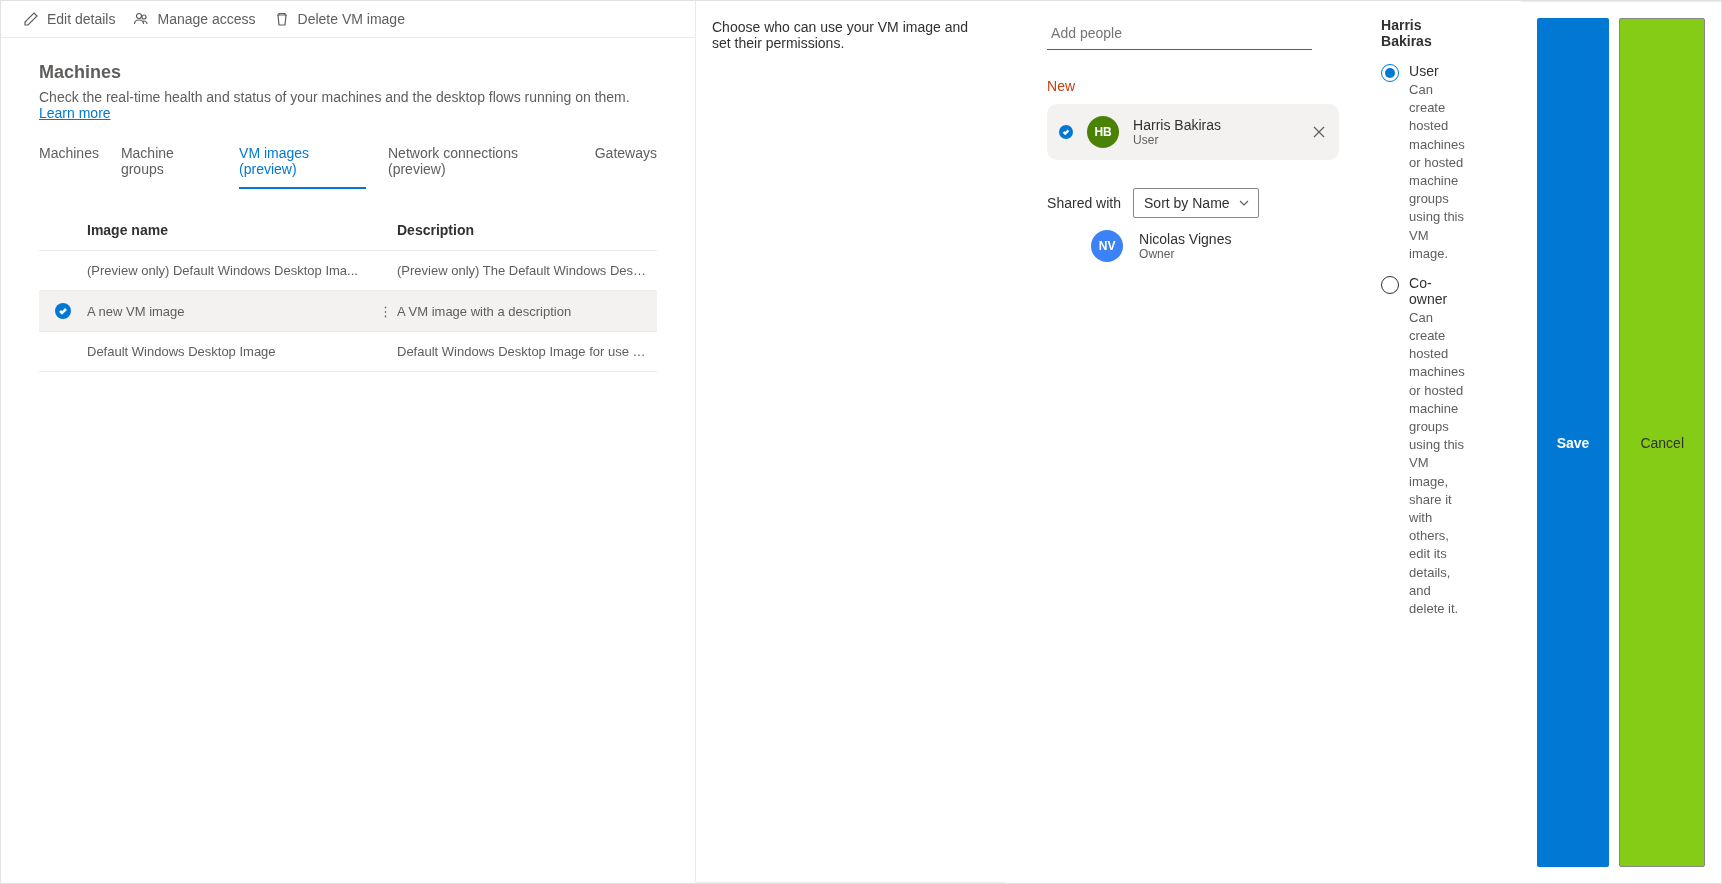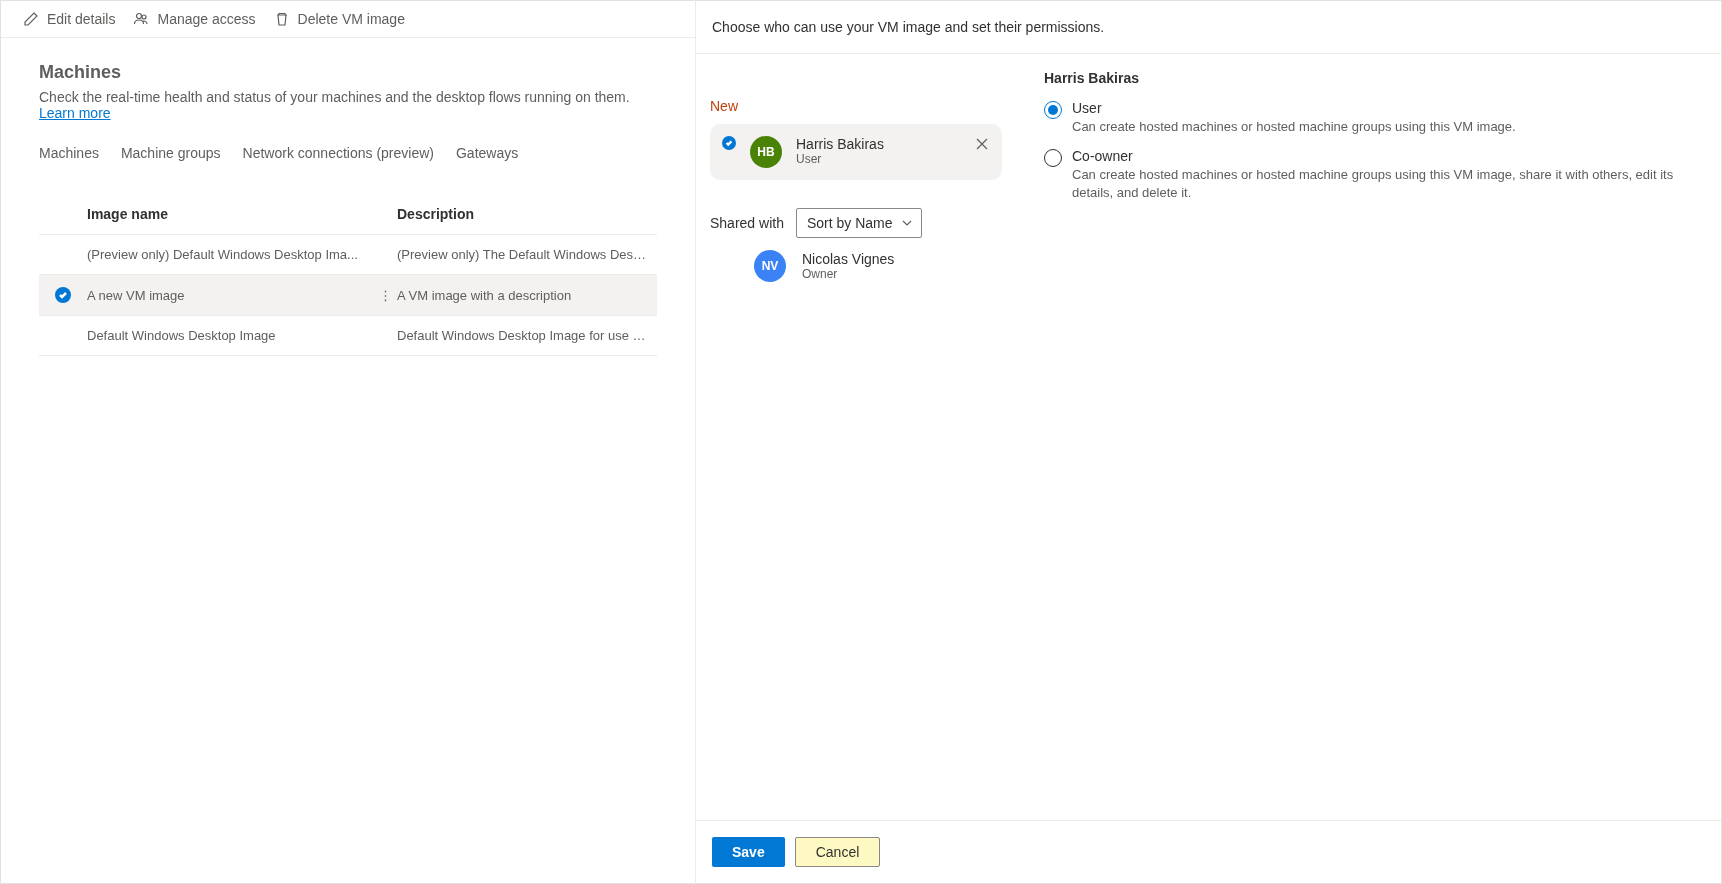--- a/index.html
+++ b/index.html
@@ -109,23 +109,23 @@
     .row-more {
       position: absolute;
       left: 340px;
       width: 20px;
       color: #605e5c;
       cursor: pointer;
     }
     .right-panel {
       flex: 1;
       display: flex;
-      flex-direction: column;
       border: 1px solid #e1e1e1;
       border-left: 1px solid #edebe9;
+      gap: 28px;
     }
     .panel-header {
       padding: 18px 16px;
       font-size: 14px;
       color: #323130;
       border-bottom: 1px solid #edebe9;
     }
     .panel-body {
       flex: 1;
       display: flex;
@@ -150,21 +150,21 @@
       background: transparent;
     }
     .section-label {
       font-size: 14px;
       color: #c2410c;
       margin-top: 28px;
       margin-bottom: 10px;
     }
     .person-card {
       display: flex;
-      align-items: flex-start;
+      align-items: center;
       padding: 12px 12px;
       background: #f3f2f1;
       border-radius: 10px;
       gap: 14px;
       position: relative;
     }
     .person-card .check-sm {
       width: 14px; height: 14px; border-radius: 50%;
       background: #0078d4;
       display: flex; align-items: center; justify-content: center;
@@ -247,21 +247,21 @@
       background: #0078d4;
       color: #fff;
       border: none;
       padding: 7px 20px;
       font-size: 14px;
       font-weight: 600;
       border-radius: 2px;
       cursor: pointer;
     }
     .btn-secondary {
-      background: #fef9c3;
+      background: #84cc16;
       color: #323130;
       border: 1px solid #8a8886;
       padding: 6px 20px;
       font-size: 14px;
       border-radius: 2px;
       cursor: pointer;
     }
   </style>
 </head>
 <body>
@@ -293,20 +293,21 @@
 
   <div class="content-area">
     <div class="page-title">Machines</div>
     <div class="page-subtitle">
       <span>Check the real-time health and status of your machines and the desktop flows running on them. </span><a href="#">Learn more</a>
     </div>
 
     <div class="tabs">
       <div class="tab">Machines</div>
       <div class="tab">Machine groups</div>
+      <div class="tab active">VM images (preview)</div>
       <div class="tab">Network connections (preview)</div>
       <div class="tab">Gateways</div>
     </div>
 
     <div class="table">
       <div class="table-header">
         <div class="col-name">Image name</div>
         <div class="col-desc">Description</div>
       </div>
 
@@ -336,20 +337,21 @@
       </div>
     </div>
   </div>
 </div>
 
 <div class="right-panel">
   <div class="panel-header">Choose who can use your VM image and set their permissions.</div>
 
   <div class="panel-body">
     <div class="share-col">
+      <input class="add-input" placeholder="Add people" style="">
 
       <div class="section-label">New</div>
 
       <div class="person-card">
         <div class="check-sm">
           <svg viewBox="0 0 10 10">
               <path d="M2 5l2 2 4-4"></path>
             </svg>
         </div>
         <div class="avatar green">HB</div>

